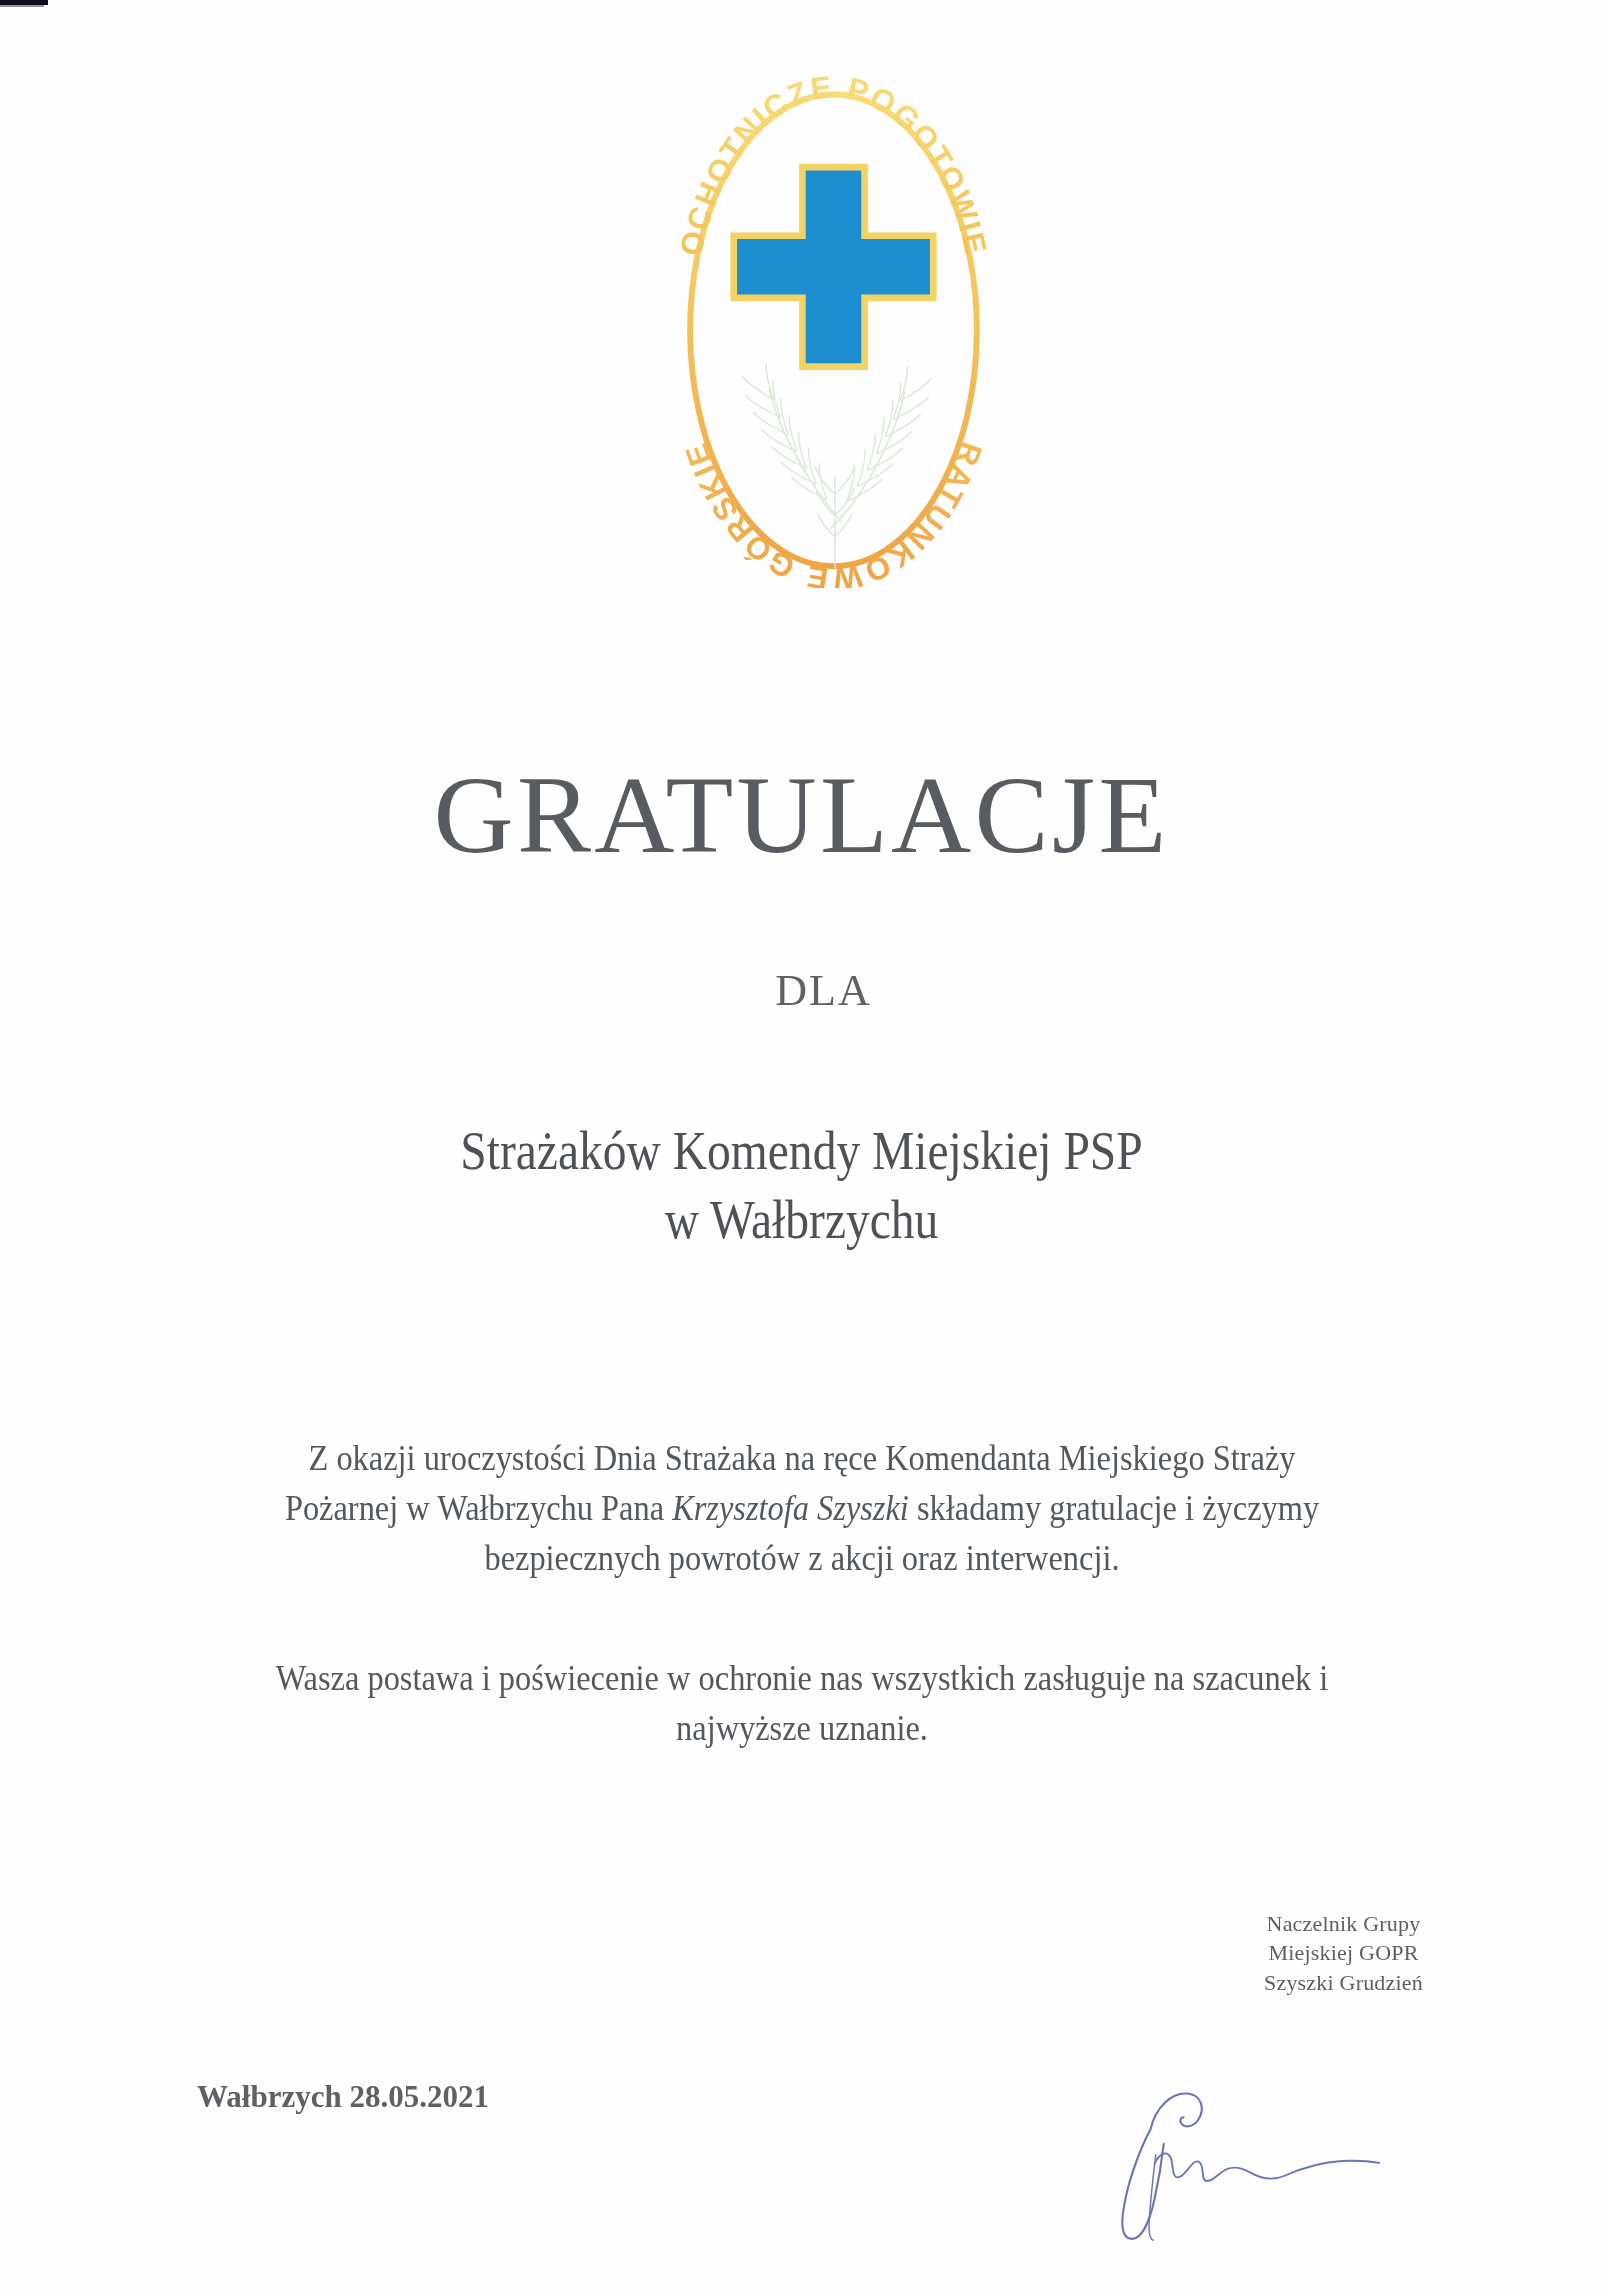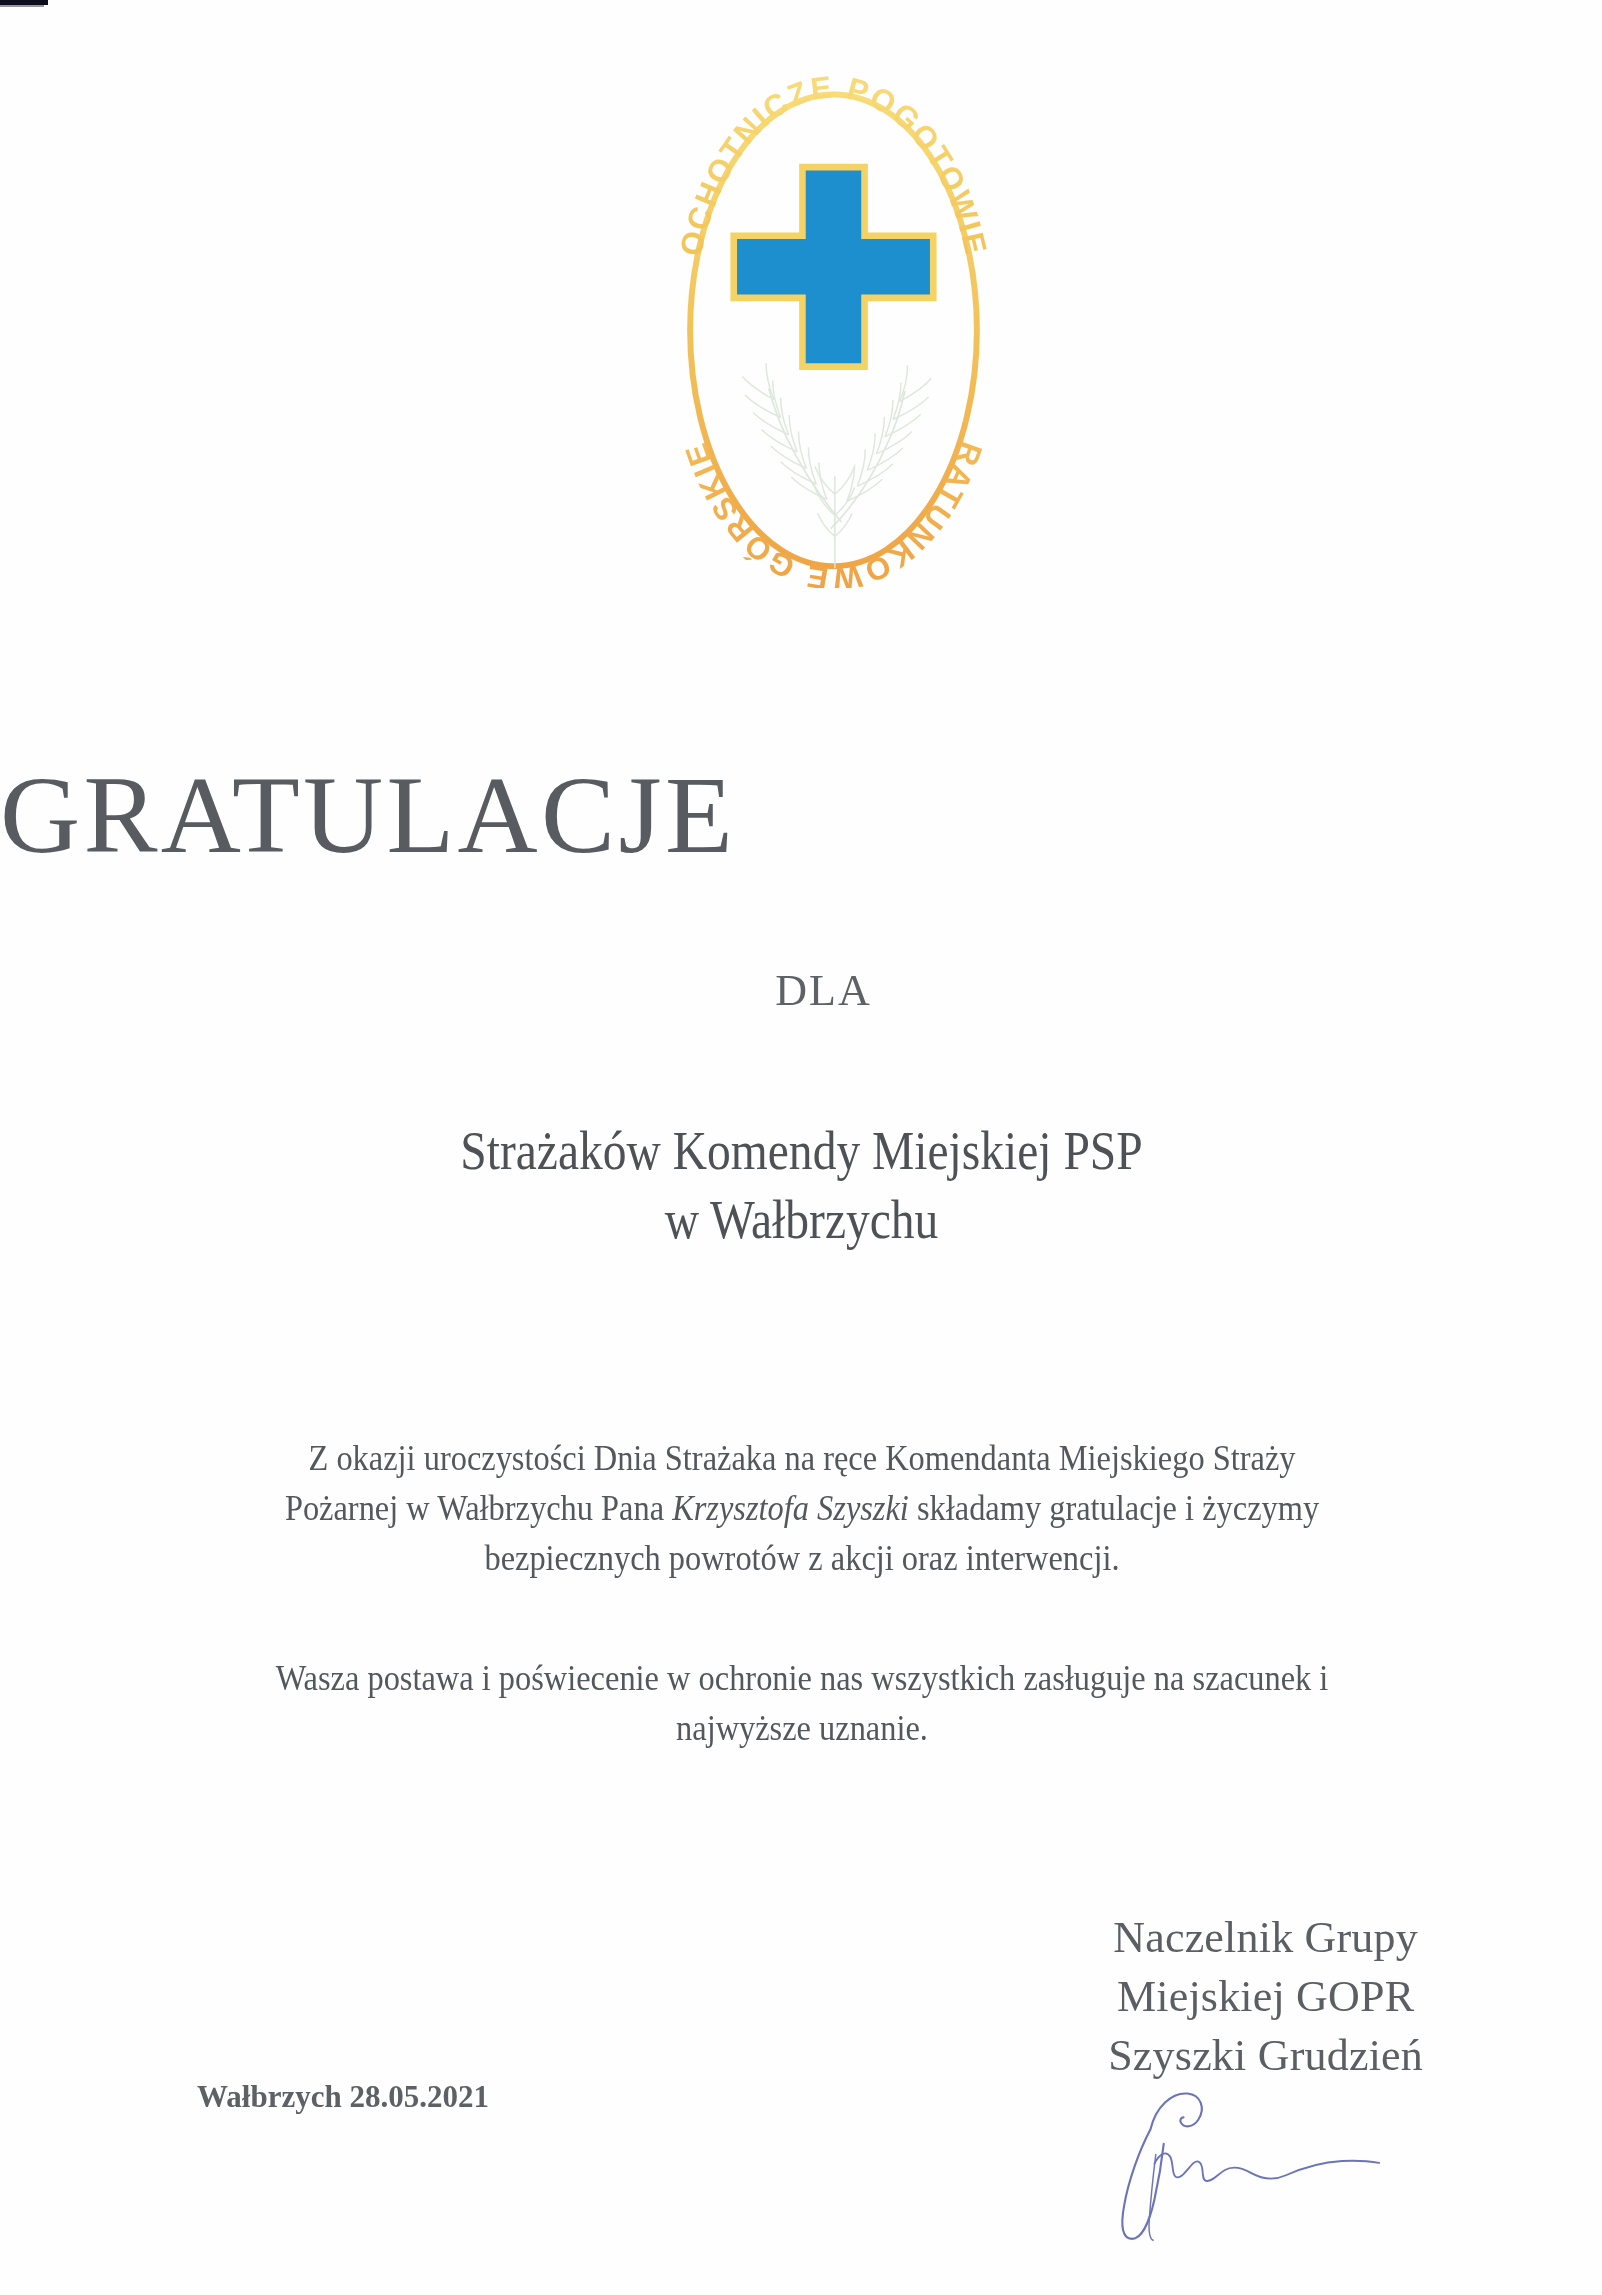--- a/index.html
+++ b/index.html
@@ -51,20 +51,21 @@
     height: 522px;
   }
   #logo-svg { display: block; width: 331px; height: 522px; }
 
   
   #title {
     position: absolute;
     left: 0;
     right: 0;
     top: 759px;
+    text-align: center;
     font-family: "Liberation Serif", serif;
     font-size: 111px;
     line-height: 1;
     letter-spacing: 3.3px;
     color: #585c60;
     font-weight: 400;
   }
 
   #subtitle {
     position: absolute;
@@ -120,21 +121,21 @@
   .para .line { display: block; white-space: nowrap; }
   .para em { font-style: italic; }
 
   
   #signature-block {
     position: absolute;
     right: 180px;
     top: 1909px;
     text-align: center;
     font-family: "Liberation Serif", serif;
-    font-size: 44px;
+    font-size: 22px;
     line-height: 1.34;
     color: #5b5f64;
     letter-spacing: 0.2px;
   }
   #signature-block .line { display: block; white-space: nowrap; }
 
   
   #date-line {
     position: absolute;
     left: 197px;

